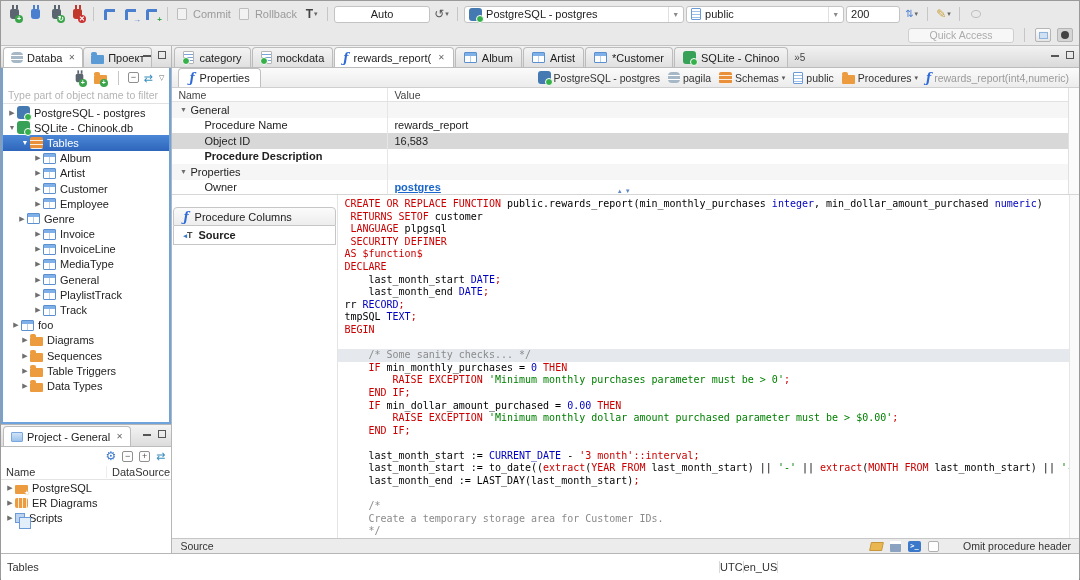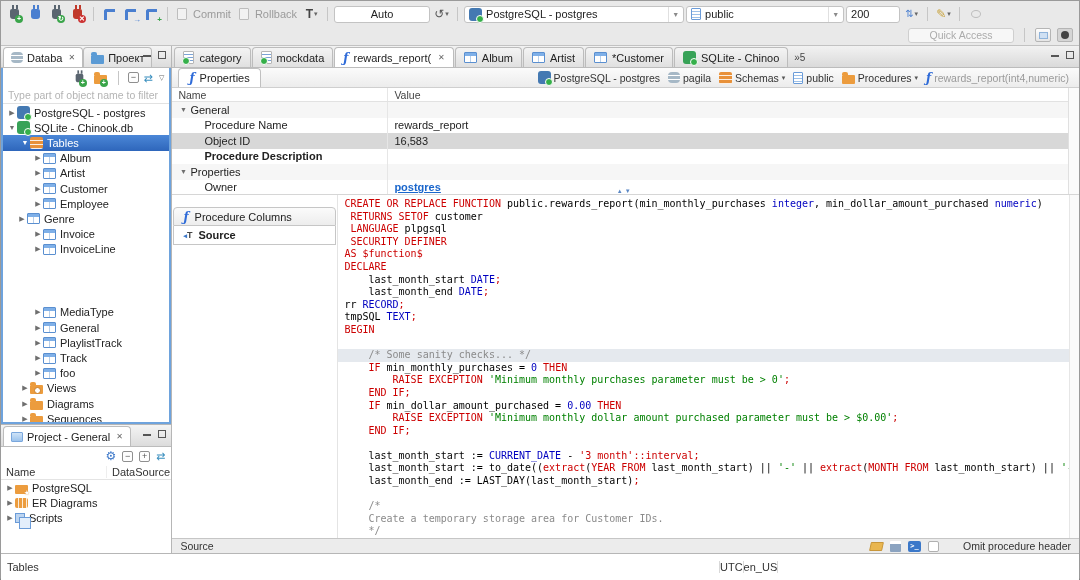--- a/index.html
+++ b/index.html
@@ -332,49 +332,44 @@
               <div class="trow" style="padding-left: 30px;">
                 <span class="exp">▶</span>
                 <span class="ic ic-table"></span>
                 <span class="tlabel">Invoice</span>
               </div>
               <div class="trow" style="padding-left: 30px;">
                 <span class="exp">▶</span>
                 <span class="ic ic-table"></span>
                 <span class="tlabel">InvoiceLine</span>
               </div>
-              <div class="trow" style="padding-left: 30px; margin-top: 48px;">
+              <div class="trow" style="padding-left: 30px;">
                 <span class="exp">▶</span>
                 <span class="ic ic-table"></span>
                 <span class="tlabel">MediaType</span>
               </div>
               <div class="trow" style="padding-left: 30px;">
                 <span class="exp">▶</span>
                 <span class="ic ic-table"></span>
                 <span class="tlabel">General</span>
               </div>
               <div class="trow" style="padding-left: 30px;">
                 <span class="exp">▶</span>
                 <span class="ic ic-table"></span>
                 <span class="tlabel">PlaylistTrack</span>
               </div>
               <div class="trow" style="padding-left: 30px;">
                 <span class="exp">▶</span>
                 <span class="ic ic-table"></span>
                 <span class="tlabel">Track</span>
               </div>
-              <div class="trow" style="padding-left: 30px;">
+              <div class="trow" style=" margin-left: 8px;">
                 <span class="exp">▶</span>
                 <span class="ic ic-table"></span>
                 <span class="tlabel">foo</span>
-              </div>
-              <div class="trow" style="padding-left: 17px;">
-                <span class="exp">▶</span>
-                <span class="ic ic-views"></span>
-                <span class="tlabel">Views</span>
               </div>
               <div class="trow" style="padding-left: 17px;">
                 <span class="exp">▶</span>
                 <span class="ic ic-folder"></span>
                 <span class="tlabel">Diagrams</span>
               </div>
               <div class="trow" style="padding-left: 17px;">
                 <span class="exp">▶</span>
                 <span class="ic ic-folder"></span>
                 <span class="tlabel">Sequences</span>

